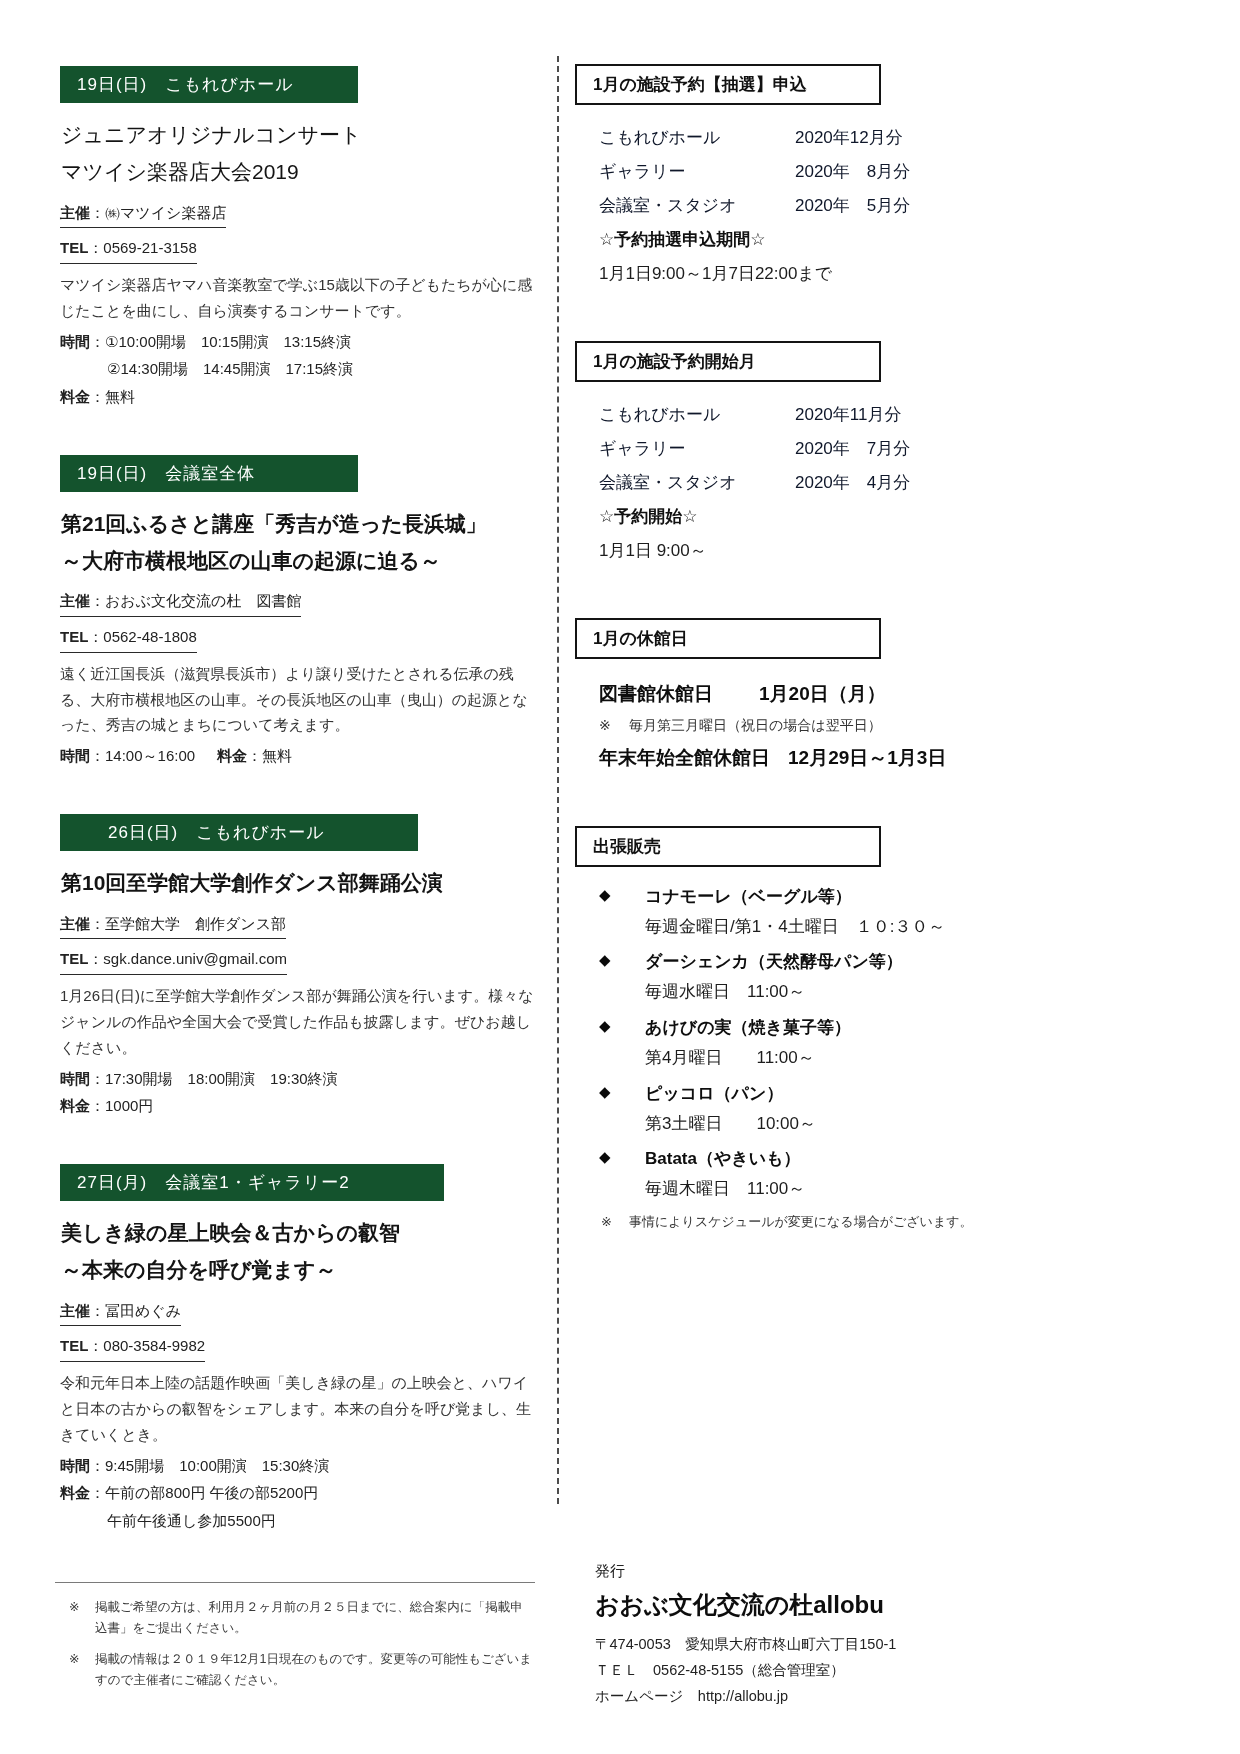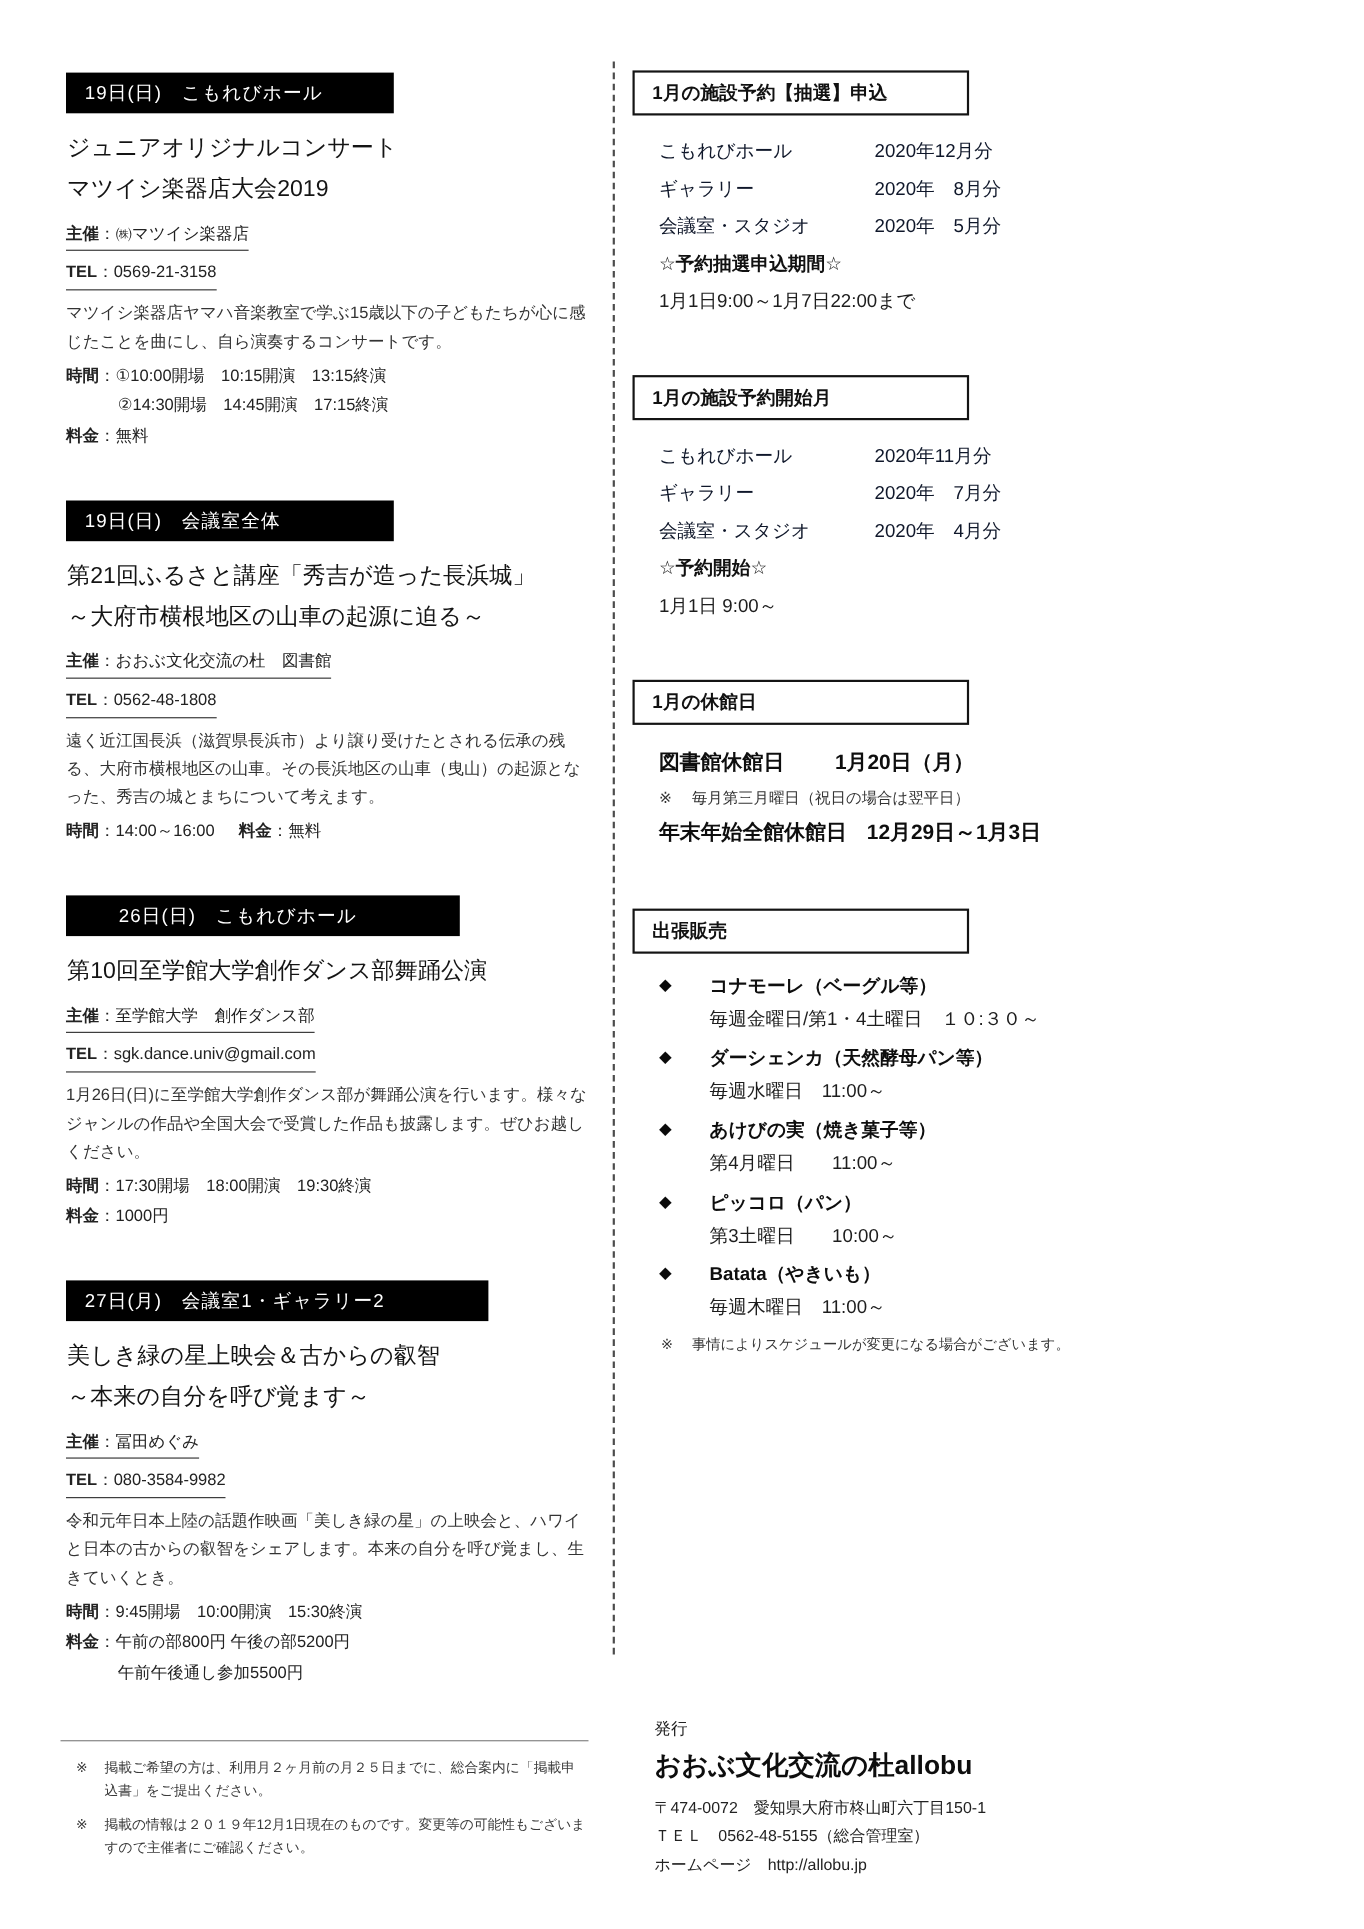--- a/index.html
+++ b/index.html
@@ -14,30 +14,30 @@
   .divider {
     position:absolute; left:557px; top:56px; height:1448px; width:0;
     border-left:2px dashed #4c4c4c;
   }
 
   
   .col-left { position:absolute; left:60px; top:66px; width:478px; }
 
   .event { margin-bottom:44px; }
   .bar {
-    background:#000000; color:#ffffff; font-size:17px; letter-spacing:1px;
+    background:#14532d; color:#ffffff; font-size:17px; letter-spacing:1px;
     padding:7px 0 7px 17px; margin-bottom:14px;
   }
   .bar.w1 { width:298px; }
   .bar.w2 { width:298px; }
   .bar.w3 { width:358px;padding-left:48px; }
   .bar.w4 { width:384px; }
 
   .ev-title { font-size:21px; line-height:1.75; color:#141414; font-weight:normal; margin:2px 0 8px 1px; }
-  .ev-title.bold { font-weight:normal; }
+  .ev-title.bold { font-weight:bold; }
 
   .mrow { font-size:15px; line-height:1.85; color:#222; }
   .u { display:inline-block; border-bottom:1px solid #2a2a2a; padding-bottom:1px; margin-bottom:6px; }
   .lbl { font-weight:bold; }
   .desc { font-size:15px; line-height:1.72; color:#333; margin:2px 0 4px 0; }
   .indent { padding-left:47px; }
   .gap { display:inline-block; width:22px; }
 
   .footnotes {
     position:absolute; left:-5px; top:1516px; width:480px;
@@ -284,19 +284,19 @@
         <div class="vendors-note">
           <span class="marker">※</span>
           <span>事情によりスケジュールが変更になる場合がございます。</span>
         </div>
       </div>
     </section>
 
     <div class="publisher">
       <div class="pub-label">発行</div>
       <div class="pub-name">おおぶ文化交流の杜allobu</div>
-      <div class="pub-line">〒474-0072　愛知県大府市柊山町六丁目150-1</div>
+      <div class="pub-line">〒474-0053　愛知県大府市柊山町六丁目150-1</div>
       <div class="pub-line">ＴＥＬ　0562-48-5155（総合管理室）</div>
       <div class="pub-line">ホームページ　http://allobu.jp</div>
     </div>
   </div>
 
 </div>
 
 </body></html>

